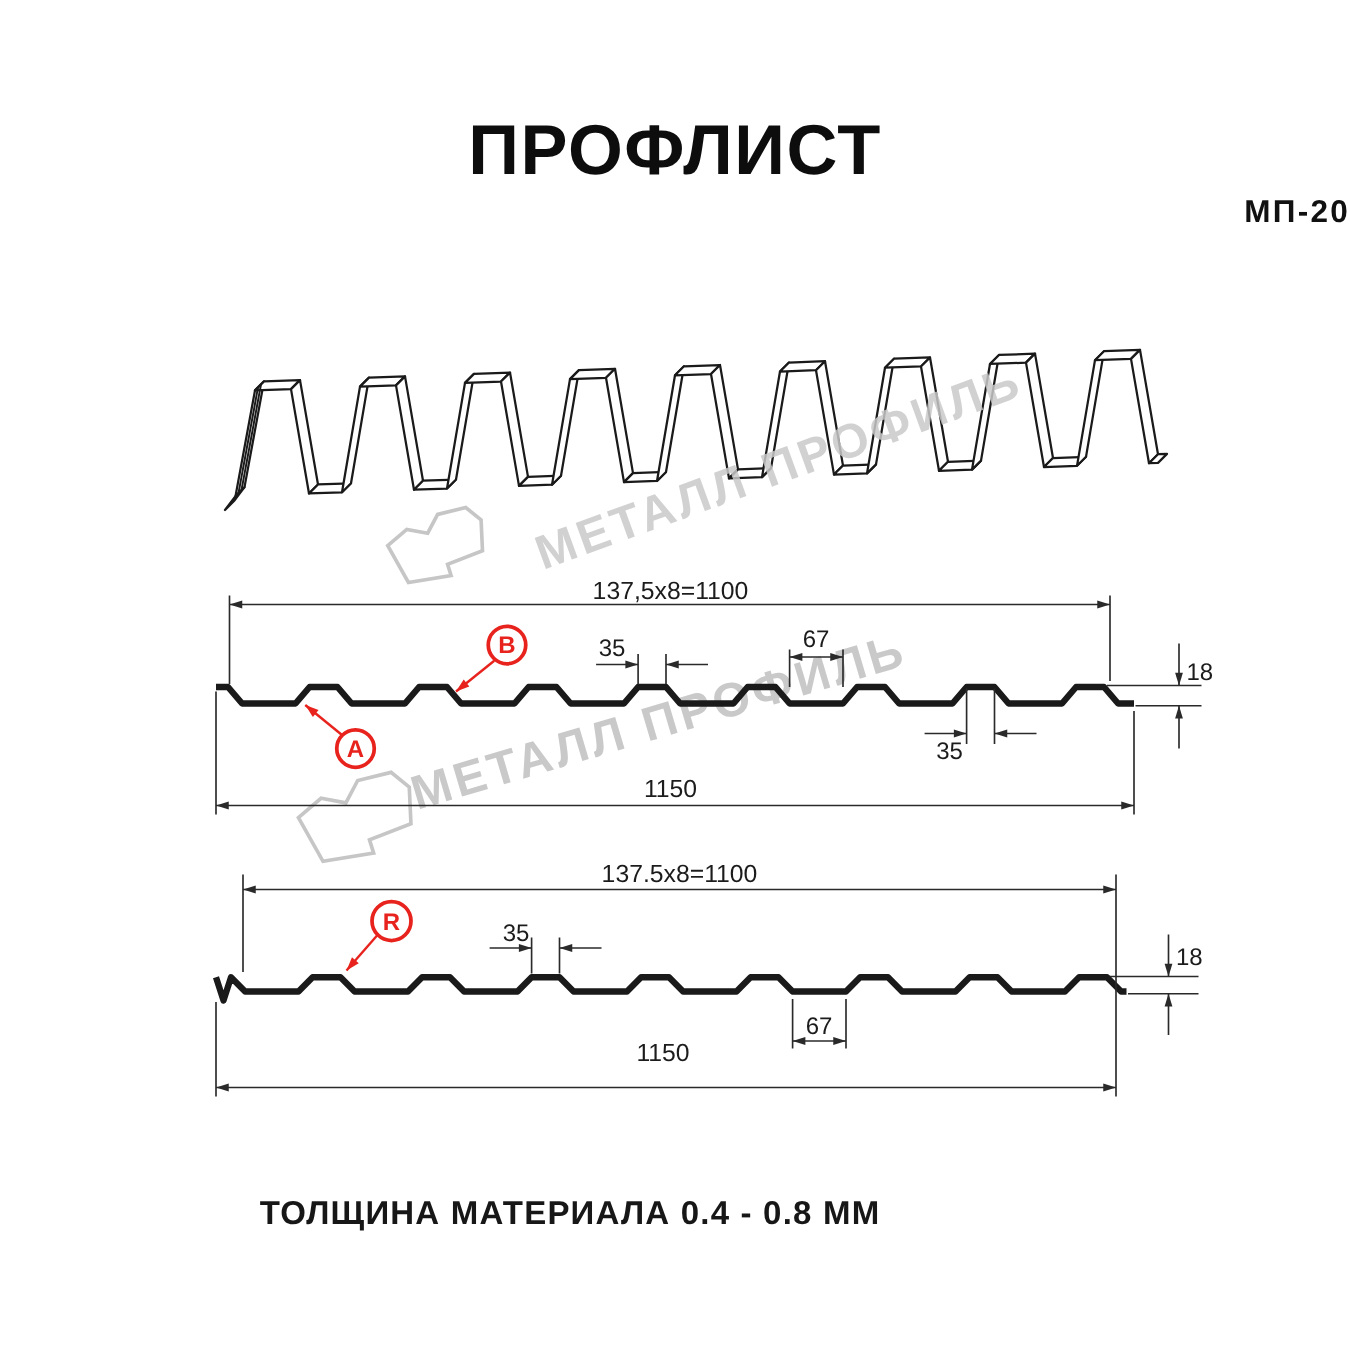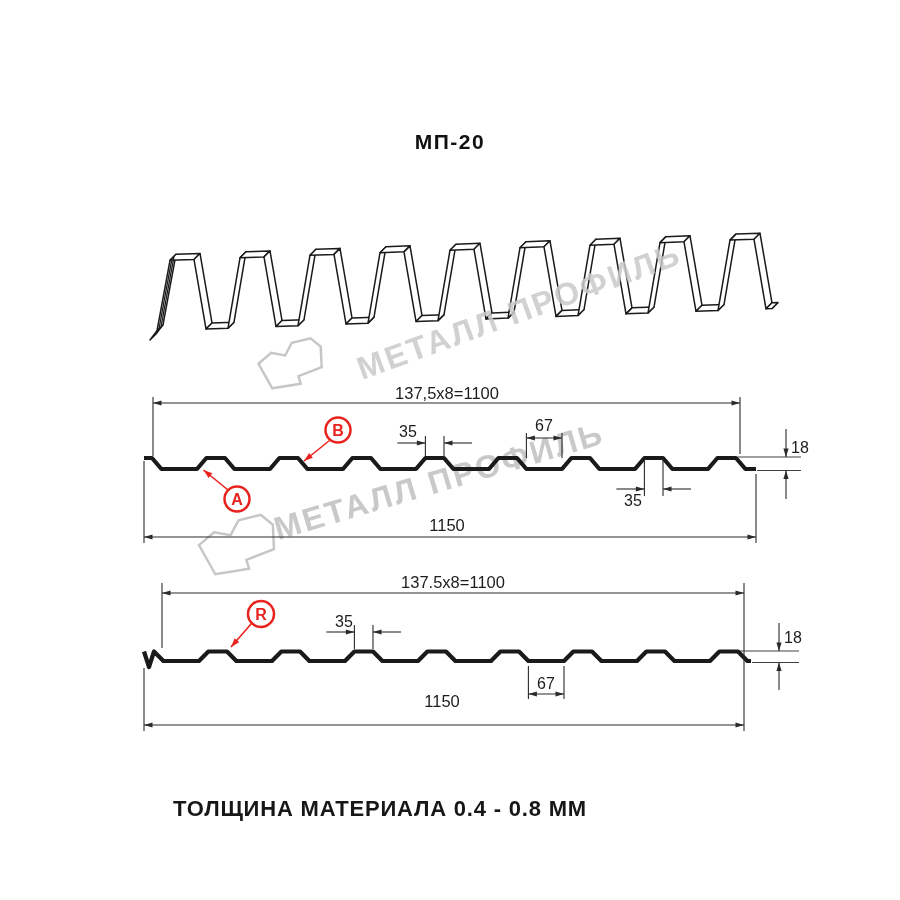--- a/index.html
+++ b/index.html
@@ -1,35 +1,36 @@
 <!DOCTYPE html>
 <html><head>
 <meta charset="utf-8">
 <style>
   html,body{margin:0;padding:0;background:#ffffff;}
   .page{position:relative;width:900px;height:900px;background:#fff;overflow:hidden;
         font-family:"Liberation Sans",sans-serif;}
   .title{position:absolute;top:72px;left:0;width:900px;text-align:center;
          font-size:47px;font-weight:bold;letter-spacing:1px;color:#0d0d0d;}
-  .subtitle{position:absolute;top:130px;left:0;width:900px;text-align:center;
+  .subtitle{position:absolute;top:130px;left:0;width:900px;text-align:right;
          font-size:21px;font-weight:600;letter-spacing:1.5px;color:#111;}
   .footer{position:absolute;top:796px;left:0;width:760px;text-align:center;
          font-size:22px;font-weight:600;letter-spacing:0.8px;color:#171717;}
   svg{position:absolute;left:0;top:0;}
   text.dim{font-family:"Liberation Sans",sans-serif;font-size:16px;fill:#1c1c1c;}
   text.dimbig{font-family:"Liberation Sans",sans-serif;font-size:16.5px;fill:#1c1c1c;}
   text.redletter{font-family:"Liberation Sans",sans-serif;font-size:16px;font-weight:bold;}
   text.wm{font-family:"Liberation Sans",sans-serif;font-size:32px;font-weight:bold;
           letter-spacing:2.5px;}
 </style>
 </head>
 <body>
 
 <div class="page">
 
+  <div class="title">ПРОФЛИСТ</div>
   <div class="subtitle">МП-20</div>
 
   <svg id="drawing" width="900" height="900" viewBox="0 0 900 900">
 
     <g id="wm-b">
       <path d="M0,28 L22,14 L43,21 L56,3 L86,0 L100,15 L97,47 L59,56 L61,68 L16,69 Z" transform="translate(196,524) rotate(-8) scale(0.76)" fill="none" stroke="#c6c6c6" stroke-width="3.2"></path>
       <text class="wm" transform="translate(278,540) rotate(-16.5)" fill="#c9c9c9">МЕТАЛЛ ПРОФИЛЬ</text>
     </g>
 
     <g id="g3d">

